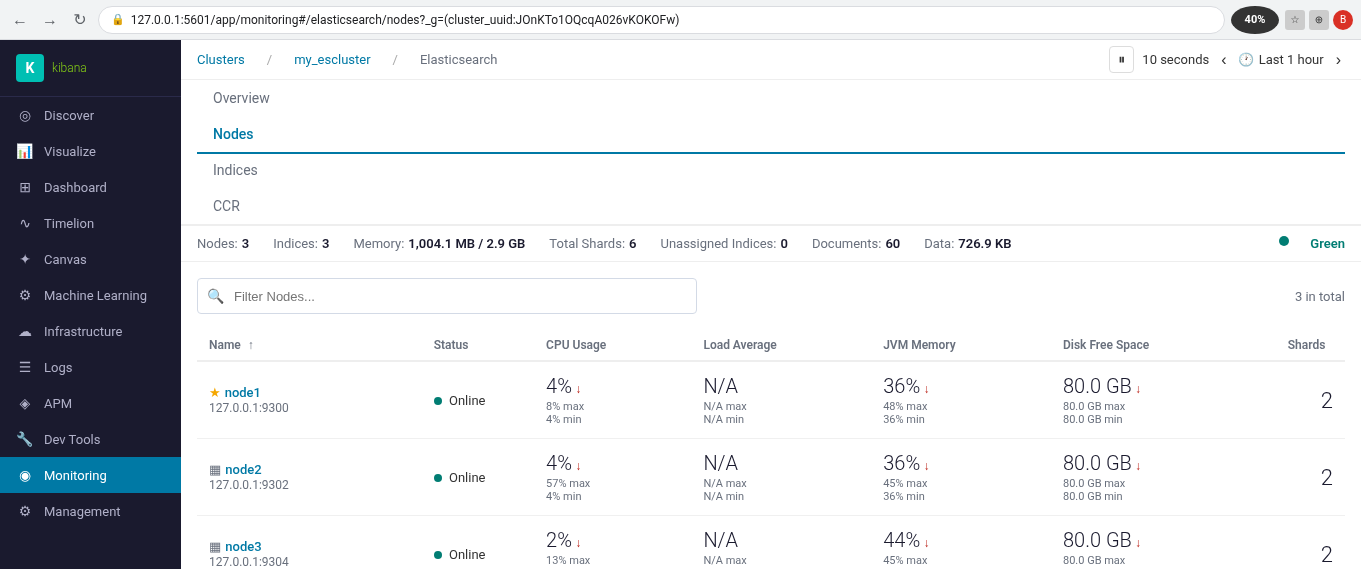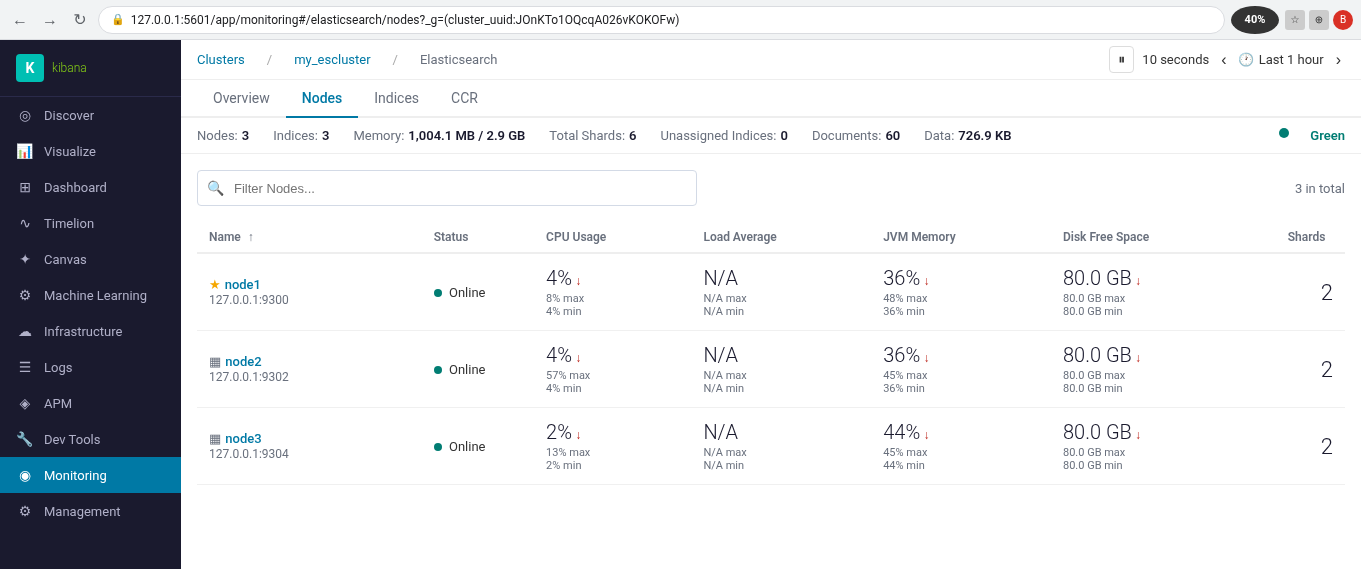--- a/index.html
+++ b/index.html
@@ -145,20 +145,21 @@
       font-size: 13px; color: #333;
     }
 
     
     .tabs {
       display: flex;
       gap: 0;
       padding: 0 16px;
       border-bottom: 2px solid #eee;
       flex-shrink: 0;
+      flex-direction: column;
     }
     .tab {
       padding: 10px 16px;
       cursor: pointer;
       font-size: 14px;
       color: #69707d;
       border-bottom: 2px solid transparent;
       margin-bottom: -2px;
     }
     .tab.active { color: #0079a5; border-bottom-color: #0079a5; font-weight: 500; }

